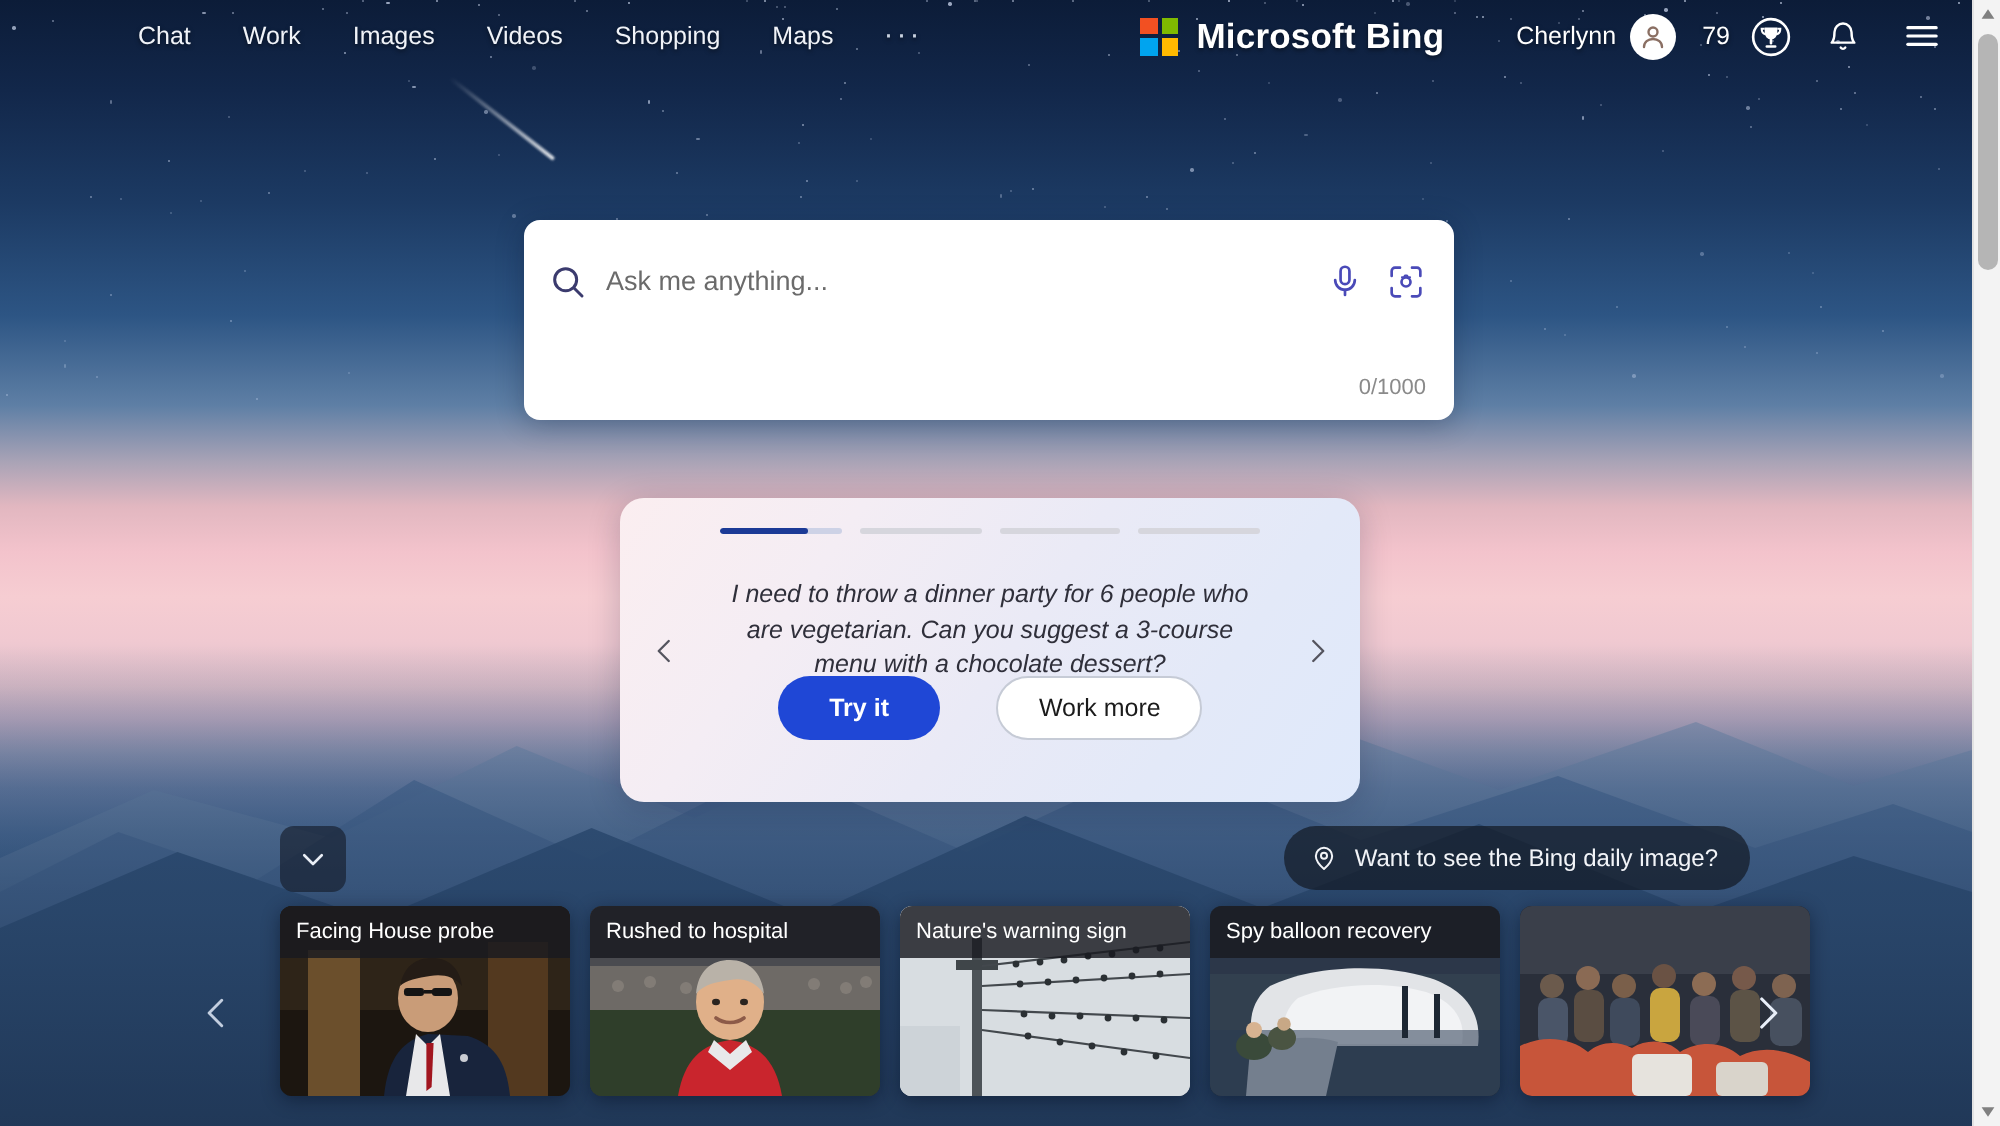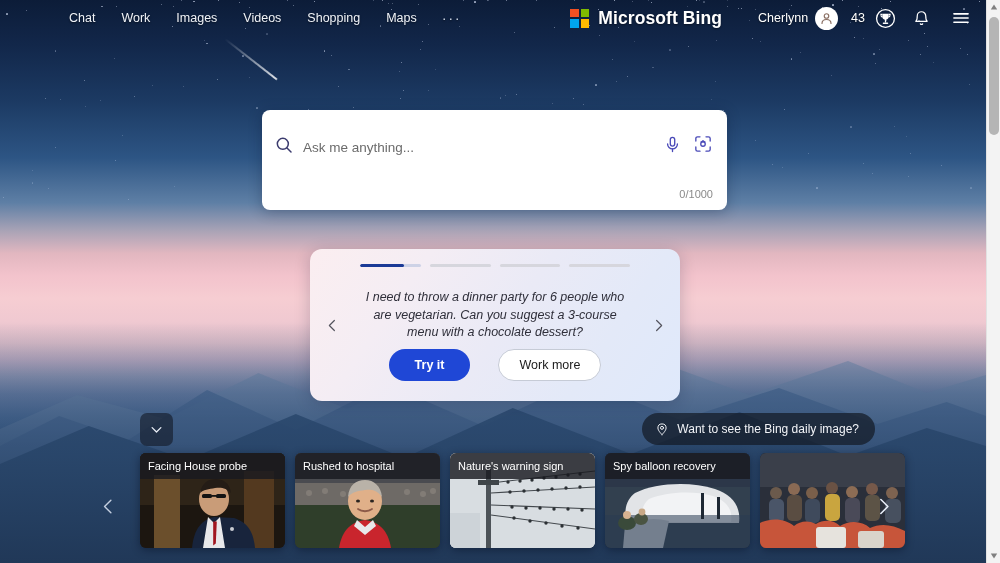--- a/index.html
+++ b/index.html
@@ -89,21 +89,21 @@
   .hdr-icon { width:26px; height:26px; display:flex; align-items:center; justify-content:center; cursor:pointer; flex:none; }
   #bell-btn { margin-left:10px; }
   #menu-btn { margin-left:14px; }
 
   
   #searchbox {
     position:absolute; left:262px; top:110px; width:465px; height:100px;
     background:#fff; border-radius:8px; box-shadow:0 2px 14px rgba(10,20,45,.30);
     z-index:15; cursor:text;
   }
-  #search-row { display:flex; align-items:flex-end; height:45px; padding:16px 13px 0 12px; }
+  #search-row { display:flex; align-items:center; height:45px; padding:16px 13px 0 12px; }
   #search-icon { width:20px; height:20px; flex:none; margin-right:9px; }
   #search-input {
     flex:1; border:none; outline:none; font-family:"Liberation Sans", sans-serif;
     font-size:13.5px; color:#1b1b1b; background:transparent; padding:0;
   }
   #search-input::placeholder { color:#6b6b6b; }
   .sb-icon { width:22px; height:22px; flex:none; display:flex; align-items:center; justify-content:center; cursor:pointer; }
   #mic-btn { margin-left:6px; }
   #lens-btn { margin-left:9px; }
   #char-count {
@@ -121,21 +121,21 @@
   #progress { display:flex; gap:9px; position:absolute; top:15px; left:50px; right:50px; }
   .pbar { flex:1; height:3px; border-radius:2px; background:#d6d6dd; overflow:hidden; }
   .pbar.active { background:#cdd2e6; }
   .pbar.active > span { display:block; height:100%; width:72%; background:#1b3a96; border-radius:2px; }
 
   #sugg-text {
     position:absolute; left:50px; right:50px; top:40px;
     font-style:italic; font-size:12.5px; line-height:17.5px;
     color:#2f2f3a; text-align:center;
   }
-  #sugg-btns { position:absolute; left:0; right:0; bottom:20px; display:flex; justify-content:center; gap:28px; }
+  #sugg-btns { position:absolute; left:0; right:0; bottom:31px; display:flex; justify-content:center; gap:28px; }
   #try-btn {
     background:#1f47d6; color:#fff; border:none; border-radius:17px;
     font-size:12.5px; font-weight:600; padding:8px 26px; cursor:pointer;
     font-family:"Liberation Sans", sans-serif;
   }
   #learn-btn {
     background:#fff; color:#1b1b1b; border:1px solid #c6cbd6; border-radius:17px;
     font-size:12.5px; padding:8px 20px; cursor:pointer;
     font-family:"Liberation Sans", sans-serif;
   }
@@ -439,21 +439,21 @@
   <div id="header-right">
     <span id="user-name">Cherlynn</span>
 
     <div id="avatar">
       <svg width="15" height="15" viewBox="0 0 24 24" fill="none" stroke="#8a6f63" stroke-width="1.9" stroke-linecap="round">
         <circle cx="12" cy="8" r="3.6"></circle>
         <path d="M4.8 20c0-3.8 3.2-6.4 7.2-6.4s7.2 2.6 7.2 6.4"></path>
       </svg>
     </div>
 
-    <span id="points">43</span>
+    <span id="points">79</span>
 
     <div class="hdr-icon">
       <svg width="21" height="21" viewBox="0 0 24 24" fill="none" stroke="#ffffff" stroke-width="1.5">
         <circle cx="12" cy="12" r="10.2"></circle>
         <path d="M8.4 6.6h7.2v3.1a3.6 3.6 0 0 1-7.2 0z" fill="#fff" stroke="none"></path>
         <path d="M8.4 7.3H6.7c0 1.8.9 2.8 1.9 3.1M15.6 7.3h1.7c0 1.8-.9 2.8-1.9 3.1" stroke="#fff" stroke-width="1.2"></path>
         <path d="M12 13.1v2.5M9.6 17.4h4.8" stroke="#fff" stroke-width="1.5" stroke-linecap="round"></path>
       </svg>
     </div>
 

